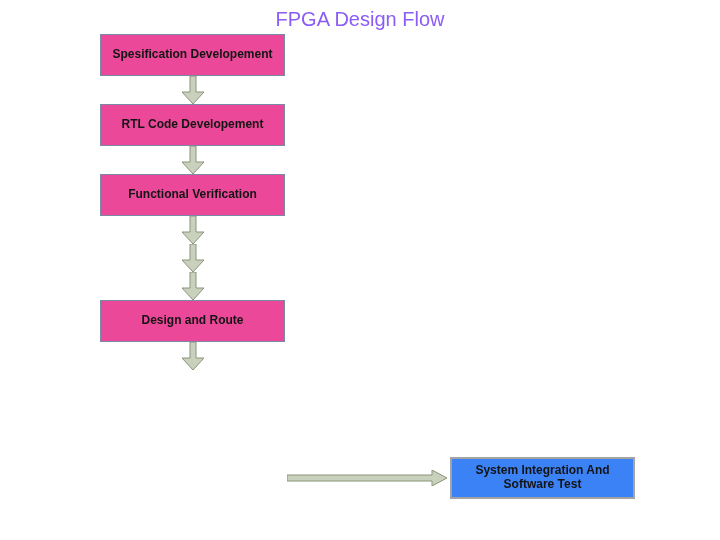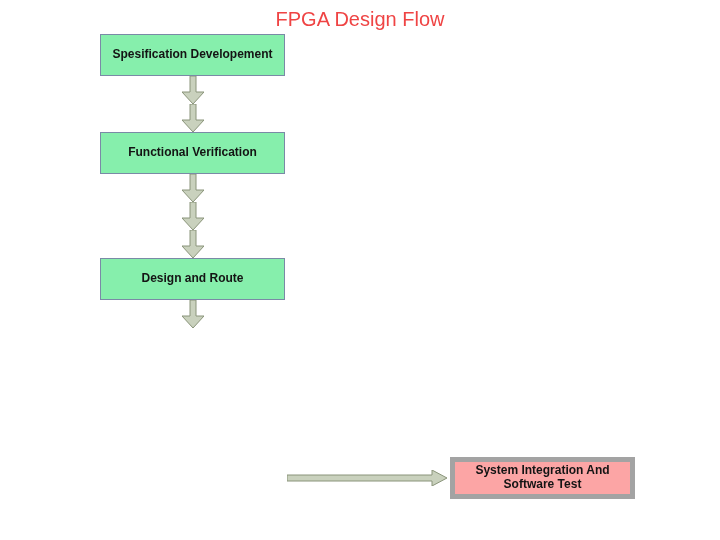--- a/index.html
+++ b/index.html
@@ -12,32 +12,32 @@
     position: relative;
     overflow: hidden;
   }
   .title {
     position: absolute;
     top: 8px;
     left: 0;
     right: 0;
     text-align: center;
     font-size: 20px;
-    color: #ef4444;
+    color: #8b5cf6;
   }
   .flow {
     position: absolute;
     top: 34px;
     left: 100px;
     width: 185px;
   }
   .box {
     width: 185px;
     height: 42px;
-    background: #86efac;
+    background: #ec4899;
     border: 1px solid #7a8aa6;
     display: flex;
     align-items: center;
     justify-content: center;
     text-align: center;
     font-size: 12px;
     font-weight: bold;
     font-family: "Trebuchet MS", Arial, sans-serif;
     line-height: 1.15;
     color: #141414;
@@ -46,22 +46,22 @@
   .arrow-down {
     height: 28px;
     display: flex;
     align-items: center;
     justify-content: center;
   }
   .side-box {
     position: absolute;
     width: 185px;
     height: 42px;
-    background: #fca5a5;
-    border: 5px solid #a3a3a3;
+    background: #3b82f6;
+    border: 2px solid #a3a3a3;
     display: flex;
     align-items: center;
     justify-content: center;
     text-align: center;
     font-size: 12px;
     font-weight: bold;
     font-family: "Trebuchet MS", Arial, sans-serif;
     line-height: 1.15;
     color: #141414;
     box-sizing: border-box;
@@ -80,20 +80,23 @@
 
   <div class="box">
     <span>Spesification Developement</span>
   </div>
   <div class="arrow-down">
     <svg width="22" height="28">
         <polygon points="8,0 14,0 14,16 22,16 11,28 0,16 8,16" fill="#c9d1bd" stroke="#8a947a" stroke-width="1"></polygon>
       </svg>
   </div>
 
+  <div class="box">
+    <span>RTL Code Developement</span>
+  </div>
   <div class="arrow-down">
     <svg width="22" height="28">
         <polygon points="8,0 14,0 14,16 22,16 11,28 0,16 8,16" fill="#c9d1bd" stroke="#8a947a" stroke-width="1"></polygon>
       </svg>
   </div>
 
   <div class="box">
     <span>Functional Verification</span>
   </div>
   <div class="arrow-down">

